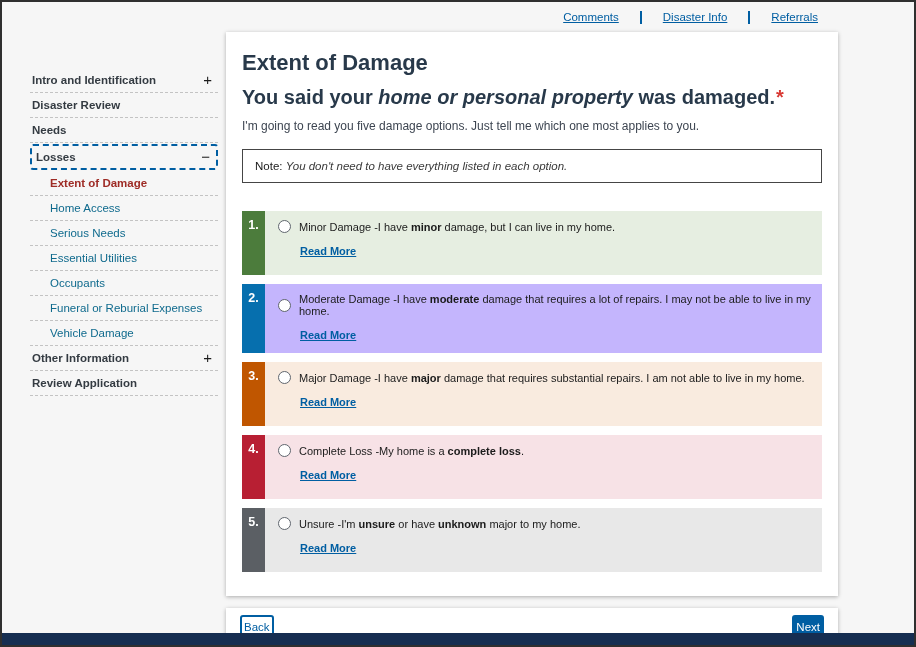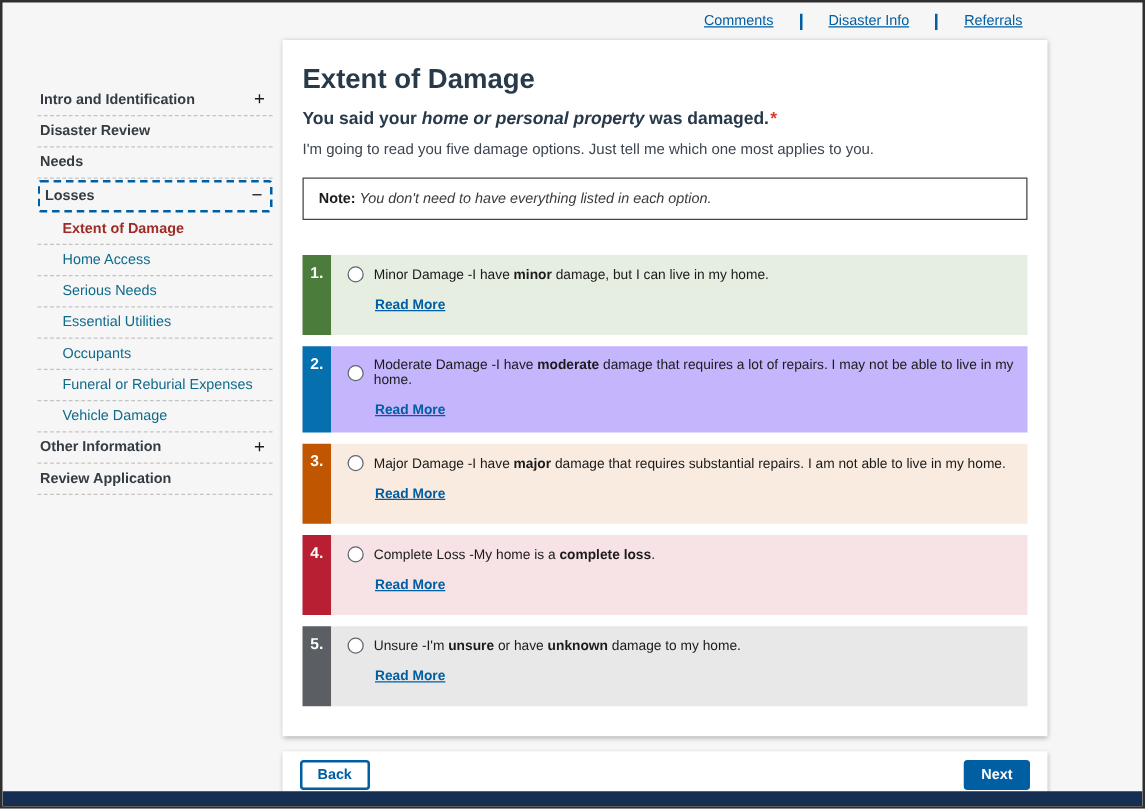--- a/index.html
+++ b/index.html
@@ -31,41 +31,41 @@
     padding: 6px 2px 6px 20px; border-bottom: 1px dashed #c3c3c3;
     font-size: 11.5px; font-weight: 400; color: #0f6a8d; cursor: pointer;
   }
   .side-sub.current { color: #9e2b25; font-weight: 700; }
 
   
   .content { flex: 1; padding: 0 76px 0 8px; }
   .card { background: #ffffff; box-shadow: 0 1px 4px rgba(0,0,0,0.3); }
   .main-card { padding: 14px 16px 24px 16px; }
   .page-title { margin: 4px 0 10px; font-size: 22px; font-weight: 700; color: #28394a; }
-  .subtitle { margin: 0 0 10px; font-size: 14px; font-weight: 700; color: #28394a; }
+  .subtitle { margin: 0 0 10px; font-size: 20px; font-weight: 700; color: #28394a; }
   .subtitle em { font-style: italic; }
   .req { color: #d83933; margin-left: 1px; }
   .intro { margin: 0 0 16px; font-size: 12px; color: #3d4551; }
   .note-box { border: 1px solid #454545; padding: 10px 12px; font-size: 11.5px; color: #1b1b1b; margin-bottom: 28px; }
   .note-box em { color: #3a3a3a; font-style: italic; }
-  .note-label { font-weight: 700; }
+  .note-label { font-weight: 400; }
 
   
   .options { display: flex; flex-direction: column; gap: 9px; }
   .option { display: flex; min-height: 64px; }
   .num { width: 23px; flex-shrink: 0; color: #fff; font-weight: 700; font-size: 12.5px; padding-top: 7px; text-align: center; }
   .opt-body { flex: 1; padding: 9px 6px 10px 13px; }
   .opt-label { display: flex; align-items: center; gap: 8px; cursor: pointer; }
   .radio { width: 13px; height: 13px; border: 1.5px solid #60666e; border-radius: 50%; background: #fff; flex-shrink: 0; }
   .opt-text { font-size: 11px; color: #1b1b1b; }
   .read-more { display: inline-block; margin: 12px 0 0 22px; font-size: 11px; font-weight: 700; color: #005ea2; text-decoration: underline; cursor: pointer; }
 
   
   .footer-card { margin-top: 12px; padding: 7px 14px; display: flex; justify-content: space-between; align-items: center; }
-  .btn { font-family: inherit; font-size: 11.5px; font-weight: 700; padding: 4px 12px; border-radius: 3px; cursor: pointer; }
+  .btn { font-family: inherit; font-size: 11.5px; font-weight: 400; padding: 4px 2px; border-radius: 3px; cursor: pointer; }
   .btn-back { background: #fff; border: 2px solid #005ea2; color: #005ea2; }
   .btn-next { background: #005ea2; border: 2px solid #005ea2; color: #fff; }
 
   .bottom-strip { position: absolute; bottom: 0; left: 0; right: 0; height: 12px; background: #162e51; }
 </style>
 </head>
 <body>
 
 <div class="window">
 
@@ -174,21 +174,21 @@
               </label>
               <a class="read-more">Read More</a>
             </div>
           </div>
 
           <div class="option">
             <div class="num" style="background-color: rgb(91, 95, 100);">5.</div>
             <div class="opt-body" style="background-color: rgb(232, 232, 232);">
               <label class="opt-label">
                 <span class="radio"></span>
-                <span class="opt-text"><span>Unsure -I'm </span><strong>unsure</strong><span> or have </span><strong>unknown</strong><span> damage to my home.</span></span>
+                <span class="opt-text"><span>Unsure -I'm </span><strong>unsure</strong><span> or have </span><strong>unknown</strong><span> major to my home.</span></span>
               </label>
               <a class="read-more">Read More</a>
             </div>
           </div>
 
         </div>
       </section>
 
       <section class="card footer-card">
         <button class="btn btn-back">Back</button>

